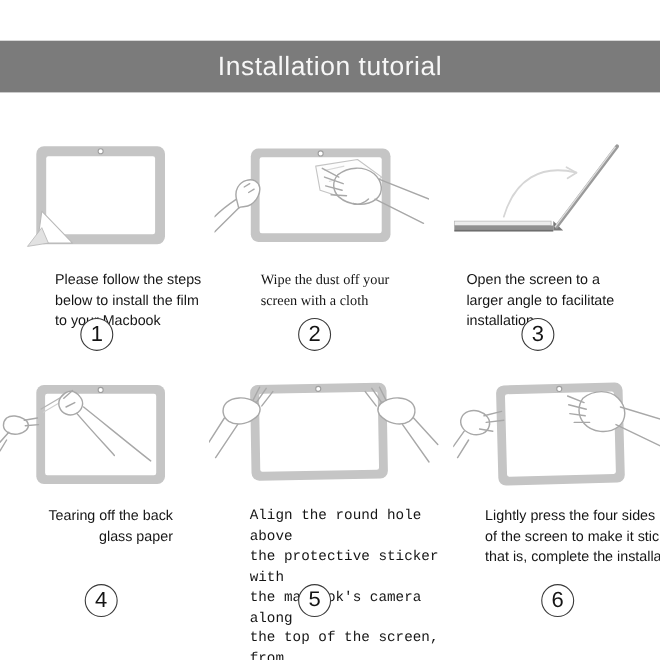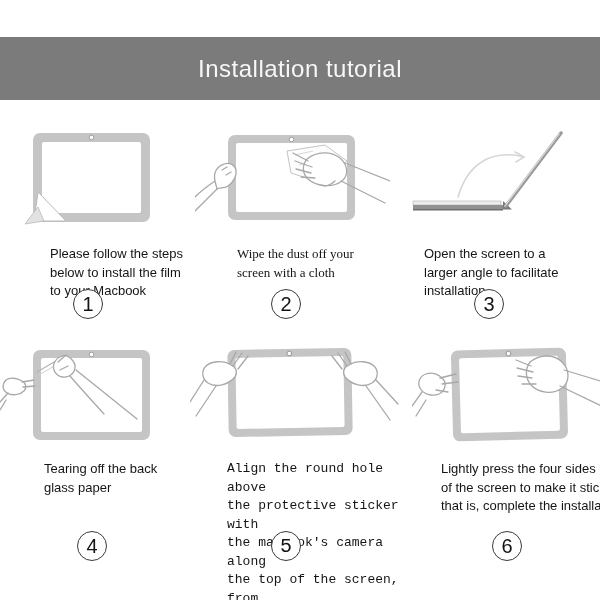--- a/index.html
+++ b/index.html
@@ -2,42 +2,42 @@
 <html><head>
 <meta charset="utf-8">
 <title>Installation tutorial</title>
 <style>
   html,body{margin:0;padding:0;background:#fff;}
   .page{
     position:relative;width:600px;height:600px;background:#ffffff;overflow:hidden;
     font-family:"Liberation Sans", sans-serif;
   }
   .banner{
-    position:absolute;left:0;top:37px;width:600px;height:63px;
+    position:absolute;left:0;top:37px;width:600px;height:47px;
     background:#7b7b7b;display:flex;align-items:center;justify-content:center;
   }
   .banner h1{
     margin:0;font-size:24px;font-weight:400;color:#f7f7f7;letter-spacing:.5px;
   }
   .step{position:absolute;height:245px;}
   .step svg{position:absolute;left:0;top:5px;display:block;}
   .caption{
     position:absolute;top:113px;margin:12px;
     font-size:13px;line-height:18.5px;color:#151515;white-space:pre-line;
   }
   .badge{
     position:absolute;width:30px;height:30px;border:1.4px solid #3a3a3a;border-radius:50%;
     display:flex;align-items:center;justify-content:center;box-sizing:border-box;
     color:#141414;font-size:20px;font-weight:400;background:#fff;
   }
   .r1 .badge{top:169px;} .r2 .badge{top:196px;}
   .s1{left:18px;top:120px;width:190px;}
   .s2{left:195px;top:120px;width:195px;}
   .s3{left:400px;top:120px;width:200px;}
-  .s4{left:0px;top:335px;width:190px;}
+  .s4{left:0px;top:335px;width:190px;text-align:right;}
   .s5{left:190px;top:335px;width:210px;font-family:Liberation Mono, monospace;}
   .s6{left:412px;top:335px;width:205px;}
   .s1 .caption{left:20px;} .s1 .badge{left:55px;}
   .s2 .caption{left:30px;font-family:Liberation Serif, serif;} .s2 .badge{left:76px;}
   .s3 .caption{left:12px;} .s3 .badge{left:74px;}
   .s4 .caption{left:32px;} .s4 .badge{left:77px;}
   .s5 .caption{left:25px;width:182px;} .s5 .badge{left:81px;}
   .s6 .caption{left:17px;width:188px;} .s6 .badge{left:80px;}
   
   .frame{fill:#c5c5c5;}

